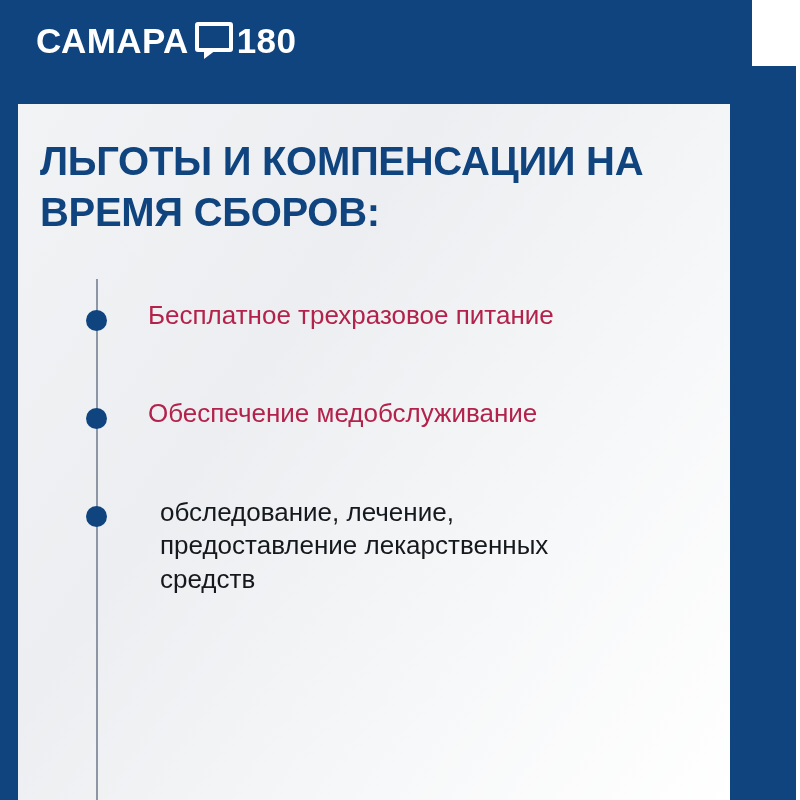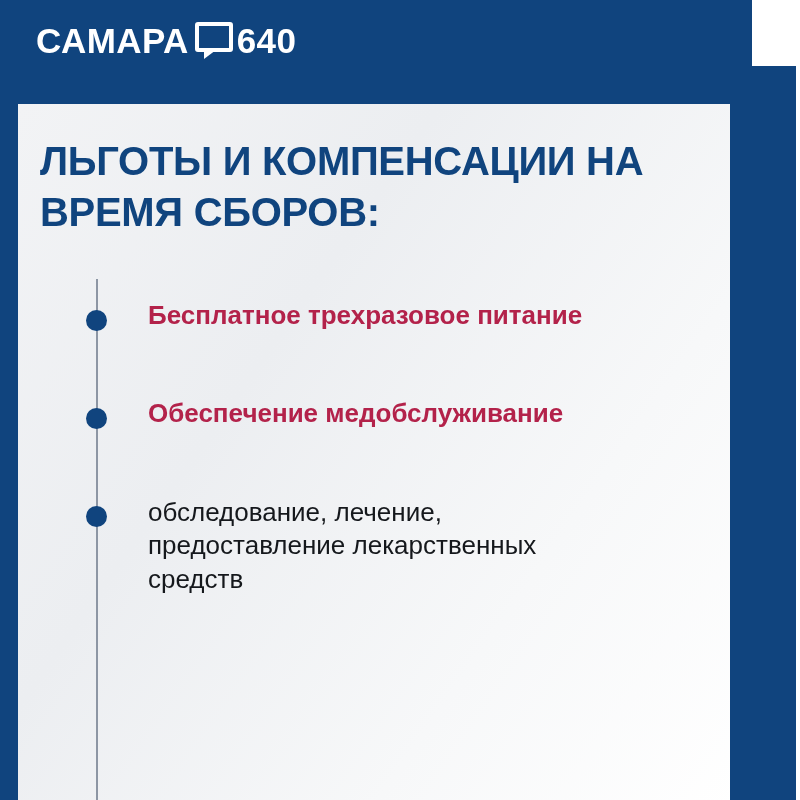--- a/index.html
+++ b/index.html
@@ -132,51 +132,51 @@
     position: absolute;
     left: 68px;
     top: 10px;
     width: 21px;
     height: 21px;
     border-radius: 50%;
     background: #10447e;
   }
   .item-head {
     color: #b3224a;
-    font-weight: bold;
+    font-weight: normal;
     font-size: 26px;
     line-height: 1.22;
     margin: 0;
   }
   .item-body {
     color: #15181c;
     font-size: 26px;
     line-height: 1.28;
-    margin: 2px 0 0 0;
+    margin: 2px 0 0 12px;
     max-width: 470px;
   }
 </style>
 </head>
 <body>
 
 <div class="poster">
 
   <div class="navy-backdrop"></div>
   <div class="navy-backdrop-right"></div>
 
   <div class="header-band">
     <div class="logo">
       <span class="logo-word">САМАРА</span>
       <span class="logo-mark">
         <svg width="38" height="38" viewBox="0 0 38 38" aria-hidden="true">
           <rect x="2" y="3" width="34" height="26" rx="1" fill="none" stroke="#ffffff" stroke-width="4"></rect>
           <polygon points="9,29 21,29 9,38" fill="#ffffff"></polygon>
         </svg>
       </span>
-      <span class="logo-num">640</span>
+      <span class="logo-num">180</span>
     </div>
   </div>
 
   <div class="card">
 
     <div class="title">ЛЬГОТЫ И КОМПЕНСАЦИИ НА ВРЕМЯ СБОРОВ:</div>
 
     <div class="timeline"></div>
 
     <div class="items">

